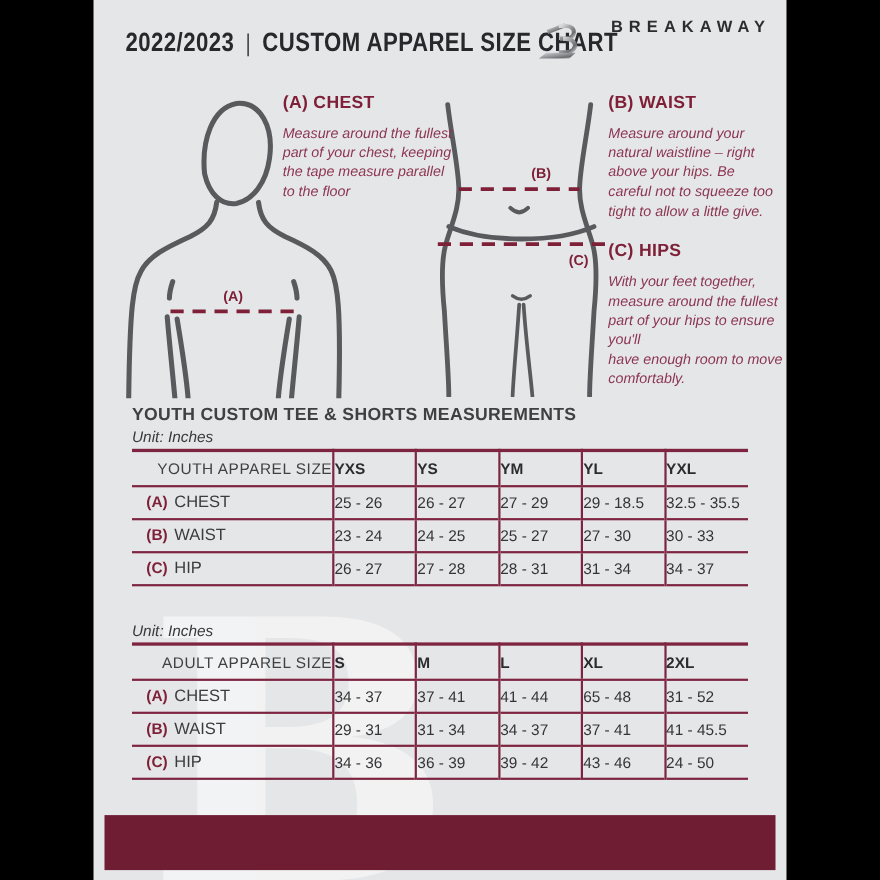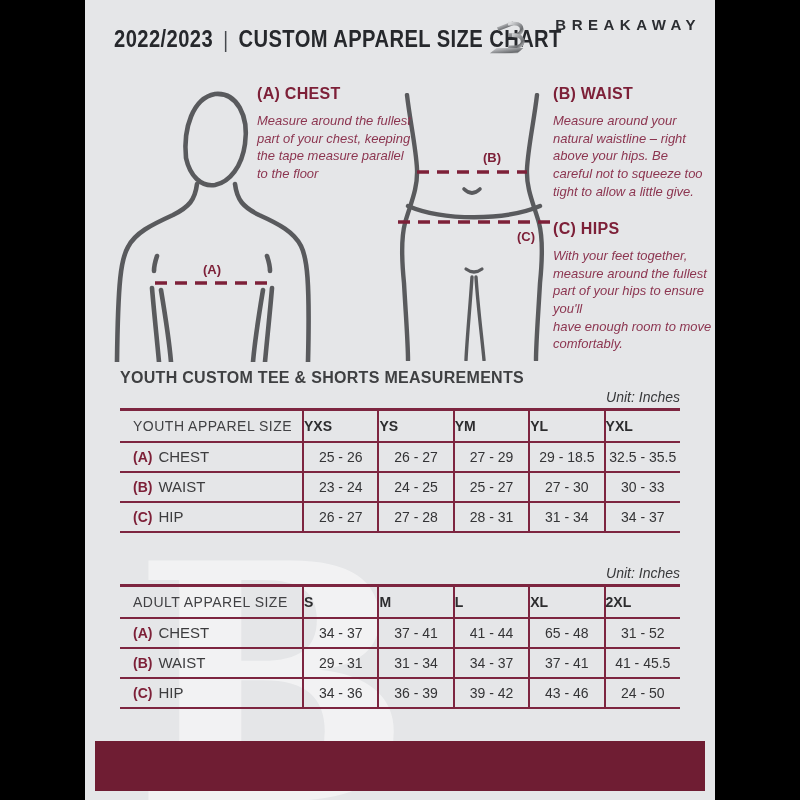--- a/index.html
+++ b/index.html
@@ -35,35 +35,35 @@
   .instr{position:absolute;width:158px;z-index:1;}
   .instr h3{font-size:16px;font-weight:700;color:var(--accent);letter-spacing:.3px;margin-bottom:9px;}
   .instr p{font-size:13px;font-style:italic;color:var(--body-maroon);line-height:1.36;white-space:pre-line;}
   .instr.a{left:172px;top:85px;}
   .instr.b{left:468px;top:85px;width:156px;}
   .instr.c{left:468px;top:220px;width:160px;}
 
   
   .sec-title{position:absolute;left:35px;width:560px;text-align:left;
     font-size:16px;font-weight:700;color:#3f4042;letter-spacing:.3px;z-index:1;}
-  .sec-sub{position:absolute;left:35px;width:560px;text-align:right;
+  .sec-sub{position:absolute;left:35px;width:560px;text-align:left;
     font-size:14px;font-style:italic;color:#38393b;z-index:1;}
   .sec-title.youth{top:369px;} .sec-sub.youth{top:389px;}
   .sec-title.adult{top:545px;} .sec-sub.adult{top:565px;}
 
   table.size-table{position:absolute;left:35px;width:560px;border-collapse:collapse;
     table-layout:fixed;z-index:1;
     border-top:3px solid var(--line);border-bottom:2px solid var(--line);}
   table.youth{top:408px;} table.adult{top:584px;}
   .size-table col.c-label{width:183px;}
   .size-table th{height:32px;font-weight:700;font-size:14px;color:#2c2c2e;text-align:left;
     border-bottom:2px solid var(--line);}
-  .size-table th.lbl{font-weight:400;text-align:left;padding-left:13px;
+  .size-table th.lbl{font-weight:400;text-align:right;padding-left:13px;
     letter-spacing:.5px;color:#414144;font-size:14px;}
-  .size-table td{height:30px;font-size:14px;color:#343436;text-align:center;
+  .size-table td{height:30px;font-size:14px;color:#343436;
     border-top:2px solid var(--line);}
   .size-table td.lbl{text-align:left;padding-left:13px;font-size:15px;color:#3c3c3e;}
   .size-table th:not(:first-child),.size-table td:not(:first-child){border-left:2px solid var(--line);}
   .pfx{color:var(--accent);font-weight:700;font-size:14px;margin-right:6px;}
 
   
   .watermark{position:absolute;left:48px;top:520px;z-index:0;
     font-family:"DejaVu Serif",serif;font-weight:700;font-size:330px;line-height:1;
     color:#ffffff;opacity:.5;pointer-events:none;}
   .footer-bar{position:absolute;left:10px;top:741px;width:610px;height:50px;

